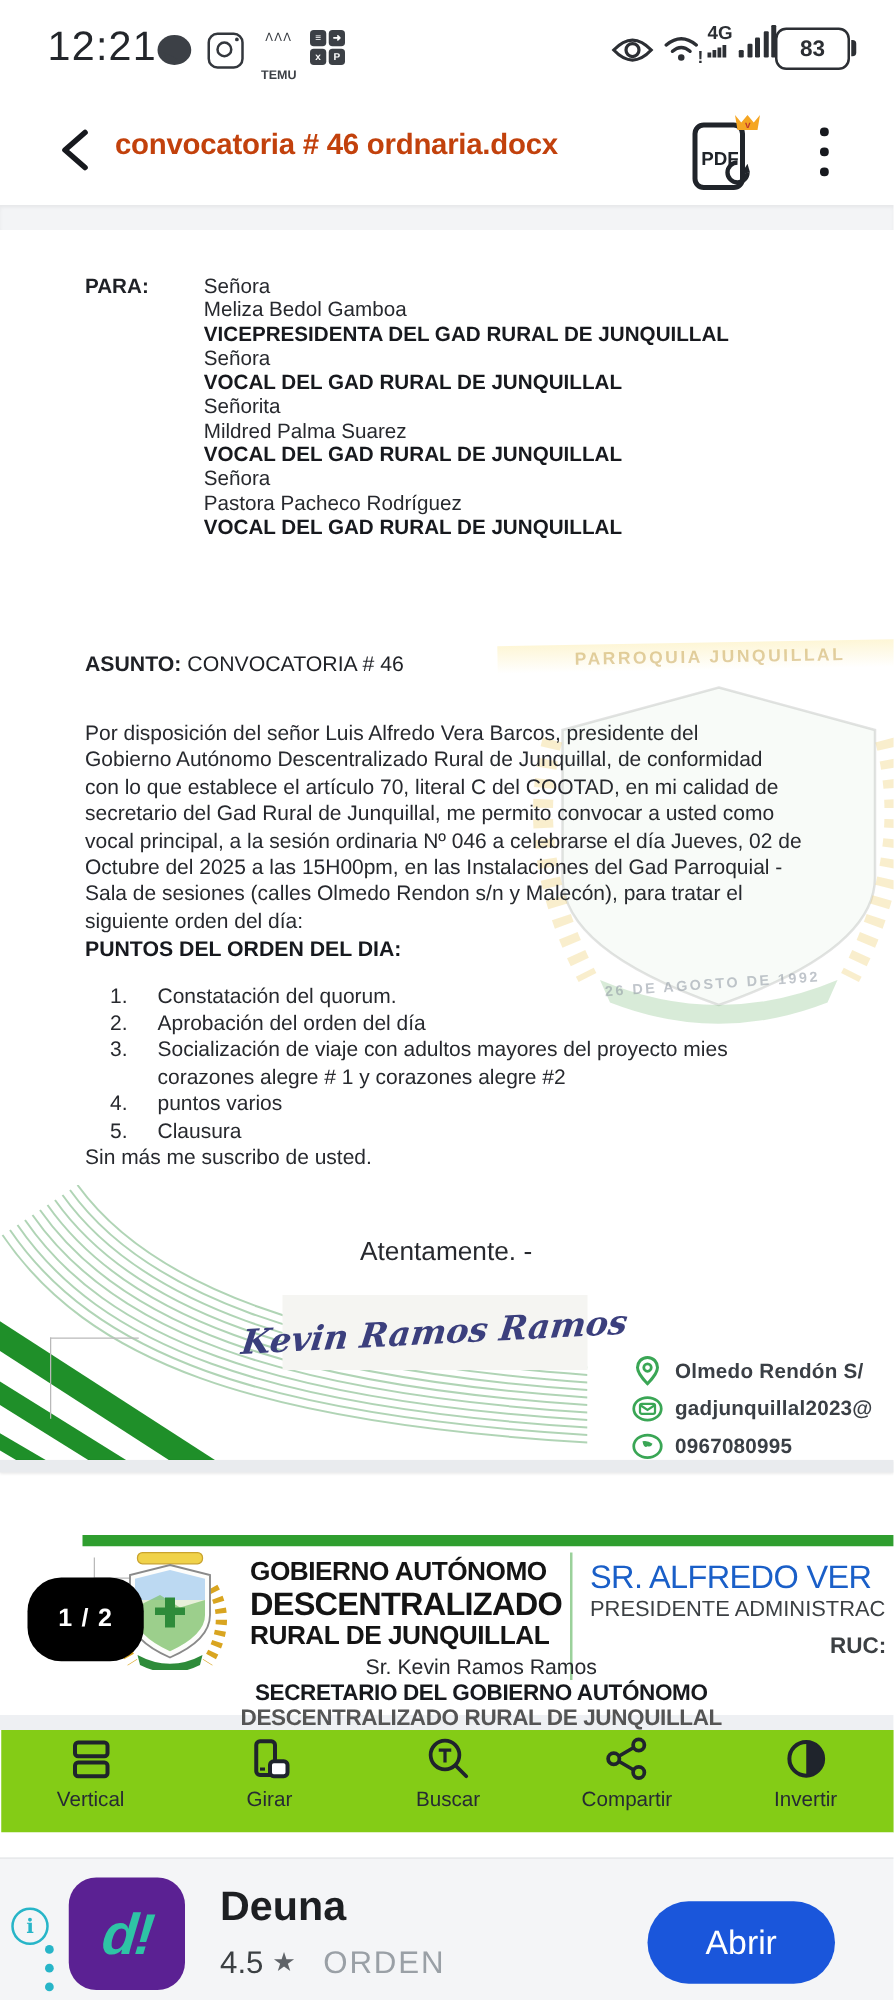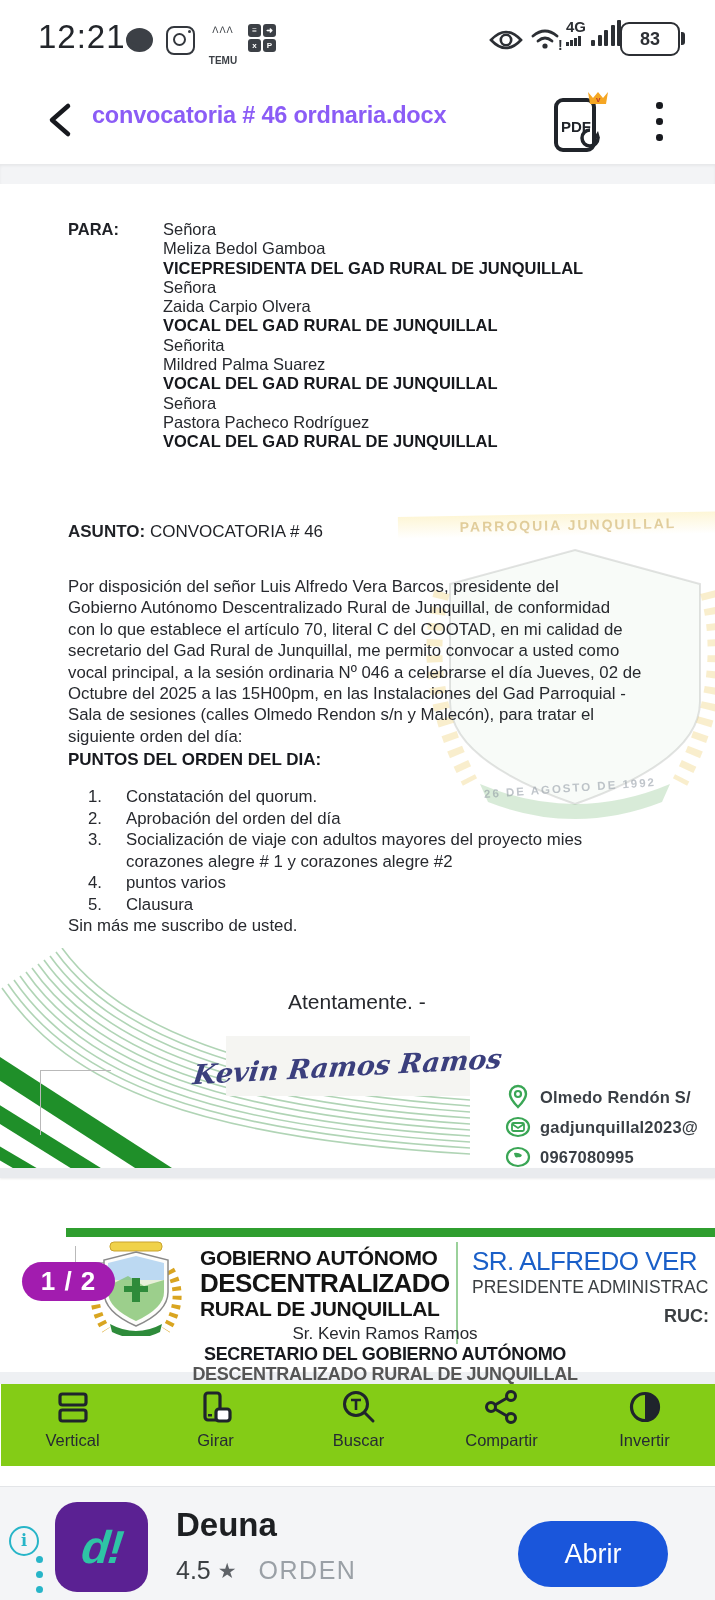--- a/index.html
+++ b/index.html
@@ -28,21 +28,21 @@
   .sb-minibars i{width:2.5px;background:#2c2f34;display:block;}
   .sb-bars{display:flex;align-items:flex-end;gap:2.5px;margin-left:5px;}
   .sb-bars i{width:4px;background:#2c2f34;display:block;border-radius:1px;}
   .sb-batt{left:620px;top:22px;width:56px;height:30px;border:2.5px solid #2c2f34;border-radius:9px;
            font-size:18px;font-weight:600;color:#2c2f34;text-align:center;line-height:30px;}
   .sb-batt:after{content:"";position:absolute;right:-7px;top:8px;width:4px;height:13px;background:#2c2f34;border-radius:0 3px 3px 0;}
 
   
   .appheader{left:0;top:76px;width:715px;height:88px;background:#fff;}
   .hdr-back{left:44px;top:24px;width:34px;height:40px;cursor:pointer;}
-  .hdr-title{left:92px;top:26px;font-size:23.5px;font-weight:700;color:#8b5cf6;letter-spacing:-0.2px;}
+  .hdr-title{left:92px;top:26px;font-size:23.5px;font-weight:700;color:#c2410c;letter-spacing:-0.2px;}
   .hdr-pdf{left:552px;top:14px;width:52px;height:62px;cursor:pointer;}
   .hdr-menu{left:650px;top:26px;width:20px;height:44px;cursor:pointer;}
   .hdr-menu i{position:absolute;left:6px;width:6.5px;height:6.5px;border-radius:50%;background:#17191e;}
   .hdr-gap{left:0;top:164px;width:715px;height:20px;background:#f3f4f6;box-shadow:inset 0 2px 3px rgba(0,0,0,.05);}
 
   
   .docarea{left:0;top:184px;width:715px;height:1188px;background:#fff;}
   .para-row{left:68px;top:36px;display:flex;}
   .para-label{width:95px;font-weight:700;font-size:16.5px;color:#1f2126;}
   .para-lines div{font-size:16.5px;line-height:19.3px;color:#27292e;white-space:nowrap;}
@@ -91,22 +91,22 @@
   .lh-divider{left:456px;top:1058px;width:2px;height:102px;background:#9bd19b;z-index:2;}
   .lh-right{left:472px;top:1062px;width:243px;z-index:2;}
   .lh-pres{font-size:26px;font-weight:400;color:#1a5fc8;letter-spacing:-0.5px;white-space:nowrap;line-height:30px;}
   .lh-prestitle{font-size:17.5px;font-weight:500;color:#3c4043;white-space:nowrap;line-height:22px;}
   .lh-ruc{font-size:18px;font-weight:600;color:#3c4043;text-align:right;margin-top:8px;padding-right:6px;}
   .lh-sec{left:70px;top:1140px;width:630px;text-align:center;z-index:2;}
   .lh-secname{font-size:17px;color:#27292e;line-height:20px;}
   .lh-sectitle1{font-size:18px;font-weight:700;color:#17191e;letter-spacing:-0.3px;line-height:20px;}
   .lh-sectitle2{font-size:18px;font-weight:700;color:#555;letter-spacing:-0.3px;line-height:20px;}
 
-  .pagebadge{left:22px;top:1078px;width:93px;height:39px;background:#a21caf;border-radius:27px;z-index:10;
-             color:#fff;font-size:26px;font-weight:700;display:flex;align-items:center;justify-content:center;letter-spacing:1px;}
+  .pagebadge{left:22px;top:1078px;width:93px;height:67px;background:#000000;border-radius:27px;z-index:10;
+             color:#fff;font-size:20px;font-weight:700;display:flex;align-items:center;justify-content:center;letter-spacing:1px;}
 
   .toolgap{left:0;top:1372px;width:715px;height:12px;background:#eef0f3;}
 
   
   .toolbar{left:1px;top:1384px;width:715px;height:82px;background:#84cc16;display:flex;}
   .tool{width:143px;height:82px;display:flex;flex-direction:column;align-items:center;justify-content:flex-start;cursor:pointer;}
   .tool .icn{height:44px;display:flex;align-items:center;justify-content:center;margin-top:2px;}
   .tool .lbl{font-size:16.5px;font-weight:500;color:#262b33;margin-top:1px;}
 
   
@@ -220,21 +220,20 @@
     </svg>
     <div class="abs wm-bottext wm">26 DE AGOSTO DE 1992</div>
 
     <div class="abs para-row">
       <div class="para-label">PARA:</div>
       <div class="para-lines">
         <div>Señora</div>
         <div>Meliza Bedol Gamboa</div>
         <div class="caps">VICEPRESIDENTA DEL GAD RURAL DE JUNQUILLAL</div>
         <div>Señora</div>
-        <div>Zaida Carpio Olvera</div>
         <div class="caps">VOCAL DEL GAD RURAL DE JUNQUILLAL</div>
         <div>Señorita</div>
         <div>Mildred Palma Suarez</div>
         <div class="caps">VOCAL DEL GAD RURAL DE JUNQUILLAL</div>
         <div>Señora</div>
         <div>Pastora Pacheco Rodríguez</div>
         <div class="caps">VOCAL DEL GAD RURAL DE JUNQUILLAL</div>
       </div>
     </div>
 

